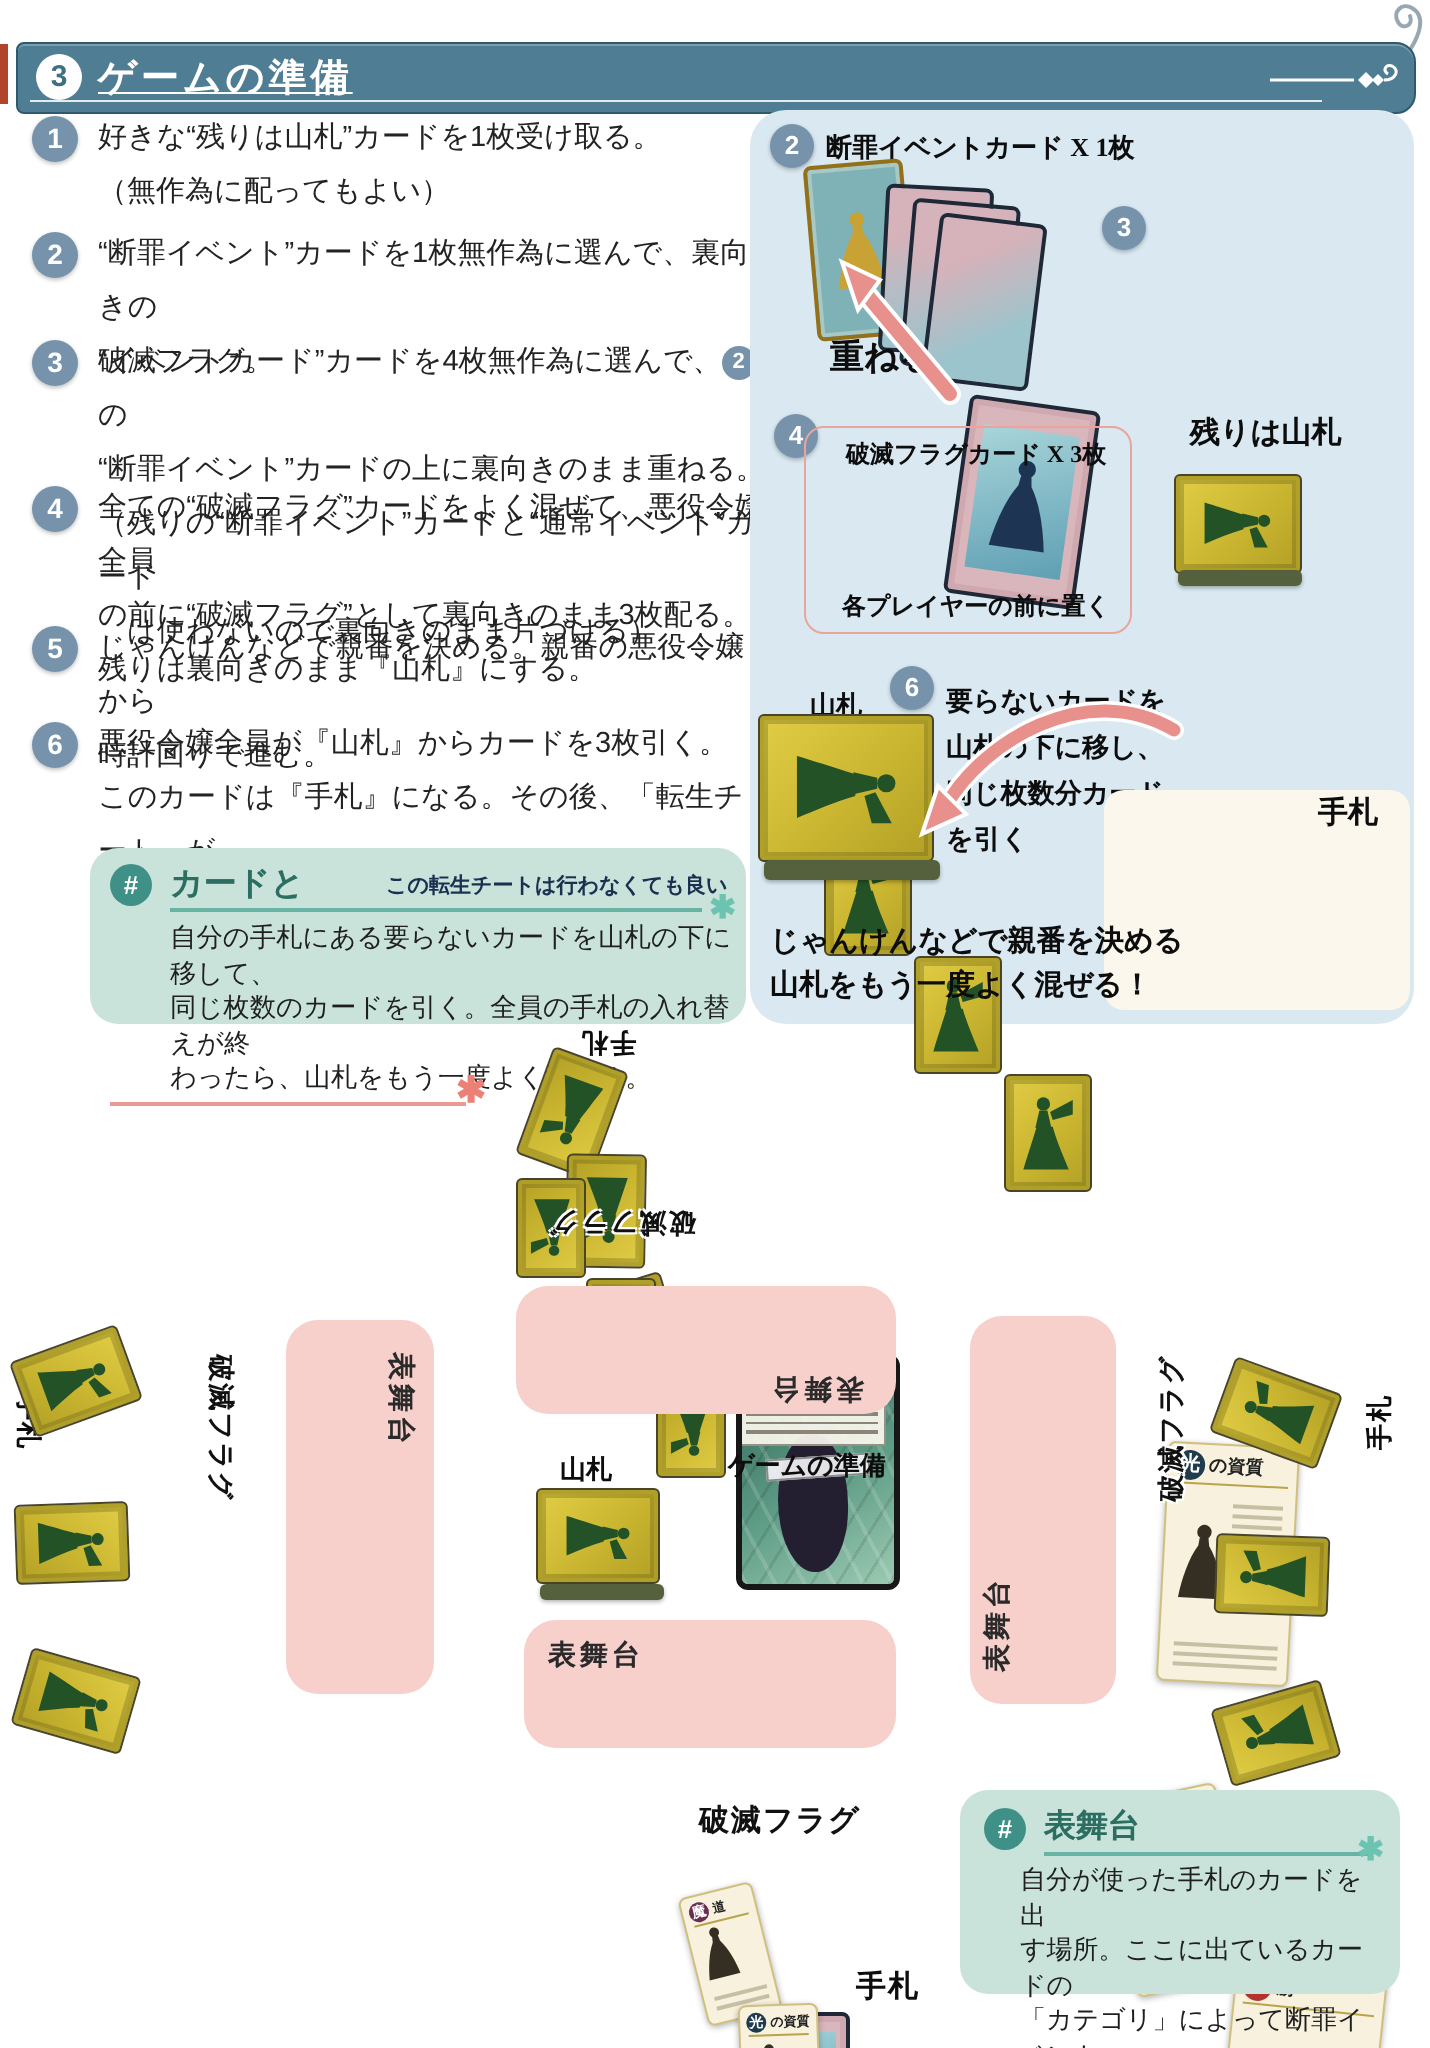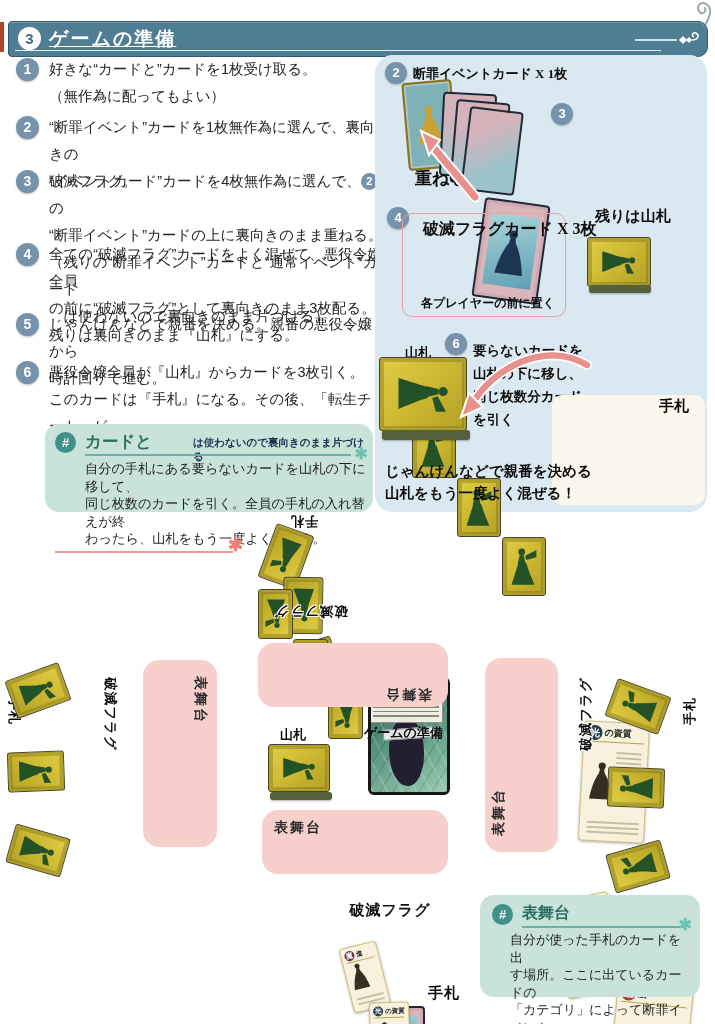--- a/index.html
+++ b/index.html
@@ -125,21 +125,21 @@
     <svg class="abs" style="right:6px;top:10px" width="66" height="16">
       <line x1="0" y1="8" x2="42" y2="8" stroke="#fff" stroke-width="1.5"></line>
       <polygon points="44,8 48,4 52,8 48,12" fill="#fff"></polygon>
       <polygon points="51,8 54,5 57,8 54,11" fill="#fff"></polygon>
       <path d="M57,8 C63,8 65,3 61,1 C58,0 56,3 59,5" stroke="#fff" stroke-width="1.5" fill="none"></path>
     </svg>
   </div>
 
   <div class="abs" style="left:16px;top:58px">
     <div class="step-num">1</div>
-    <div class="step-text">好きな“カードと”カードを1枚受け取る。
+    <div class="step-text">好きな“残りは山札”カードを1枚受け取る。
 （無作為に配ってもよい）</div>
   </div>
   <div class="abs" style="left:16px;top:116px">
     <div class="step-num">2</div>
     <div class="step-text">“断罪イベント”カードを1枚無作為に選んで、裏向きの
 破滅フラグ。</div>
   </div>
   <div class="abs" style="left:16px;top:170px">
     <div class="step-num">3</div>
     <div class="step-text"><span>“イベントカード”カードを4枚無作為に選んで、</span><span class="inline-badge">2</span><span> の
@@ -161,21 +161,21 @@
   <div class="abs" style="left:16px;top:361px">
     <div class="step-num">6</div>
     <div class="step-text">悪役令嬢全員が『山札』からカードを3枚引く。
 このカードは『手札』になる。その後、「転生チート」が
 できる。</div>
   </div>
 
   <div class="note-box" style="left:45px;top:424px;width:328px;height:88px">
     <div class="nb-icon" style="left:10px;top:8px">#</div>
     <div class="nb-title" style="left:40px;top:7px;font-size:16.5px">カードと</div>
-    <div class="nb-sub" style="left:148px;top:12px">は使わないので裏向きのまま片づける</div>
+    <div class="nb-sub" style="left:148px;top:12px">この転生チートは行わなくても良い</div>
     <div class="nb-line" style="left:40px;right:22px;top:30px"></div>
     <div class="nb-ast" style="right:5px;top:20px">✱</div>
     <div class="nb-body" style="left:40px;top:36px;width:282px">自分の手札にある要らないカードを山札の下に移して、
 同じ枚数のカードを引く。全員の手札の入れ替えが終
 わったら、山札をもう一度よく混ぜる。</div>
   </div>
 
   <div class="panel">
     <div class="pcircle" style="left:10px;top:7px">2</div>
     <div class="dlabel abs" style="left:38px;top:10px;font-size:13px">断罪イベントカード X 1枚</div>
@@ -194,21 +194,21 @@
           <use href="#sym-lady"></use>
         </svg>
     </div>
 
     <div class="pcircle" style="left:176px;top:48px">3</div>
 
     <div class="dlabel abs" style="left:40px;top:112px;font-size:17px">重ねる</div>
 
     <div class="pcircle" style="left:12px;top:152px">4</div>
     <div class="abs" style="left:27px;top:158px;width:162px;height:102px;border:1.5px solid #eba49c;border-radius:10px"></div>
-    <div class="dlabel abs" style="left:48px;top:164px;font-size:16px">破滅フラグカード X 3枚</div>
+    <div class="dlabel abs" style="left:48px;top:164px;font-size:12px">破滅フラグカード X 3枚</div>
     <div class="gcard abs" style="left:37px;top:176px;width:42px;height:57px">
         <svg>
           <use href="#sym-flag-lady"></use>
         </svg>
       </div>
     <div class="gcard abs" style="left:82px;top:176px;width:42px;height:57px">
         <svg>
           <use href="#sym-flag-lady"></use>
         </svg>
       </div>

